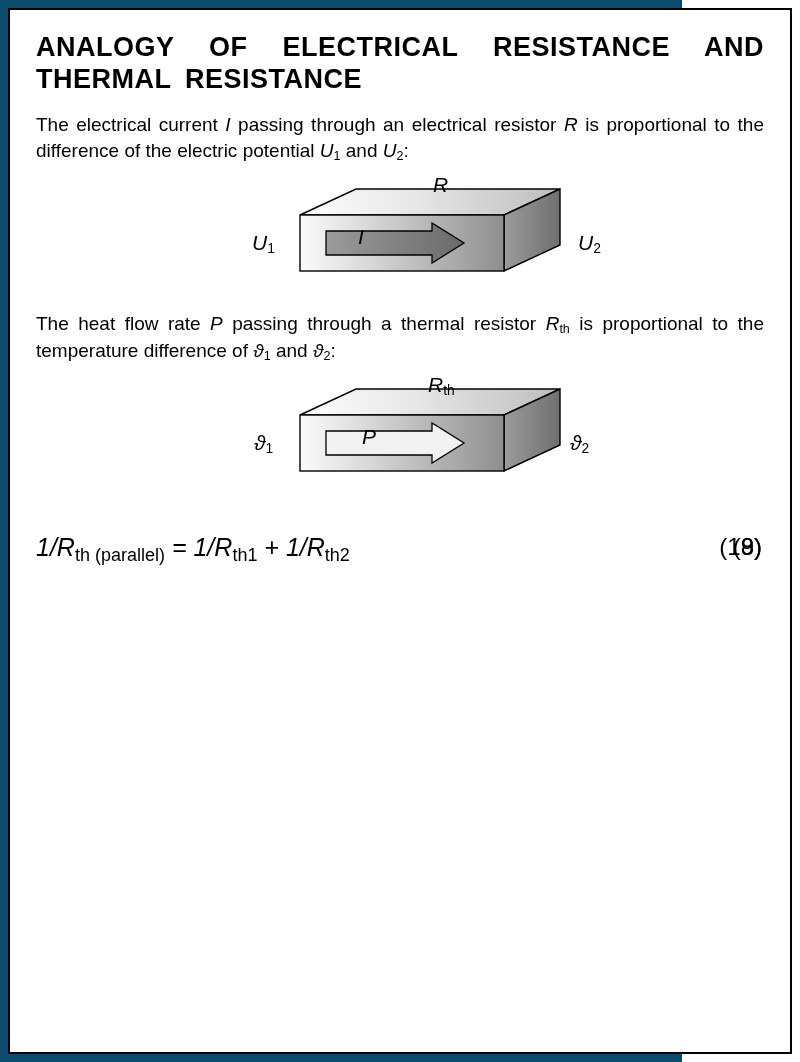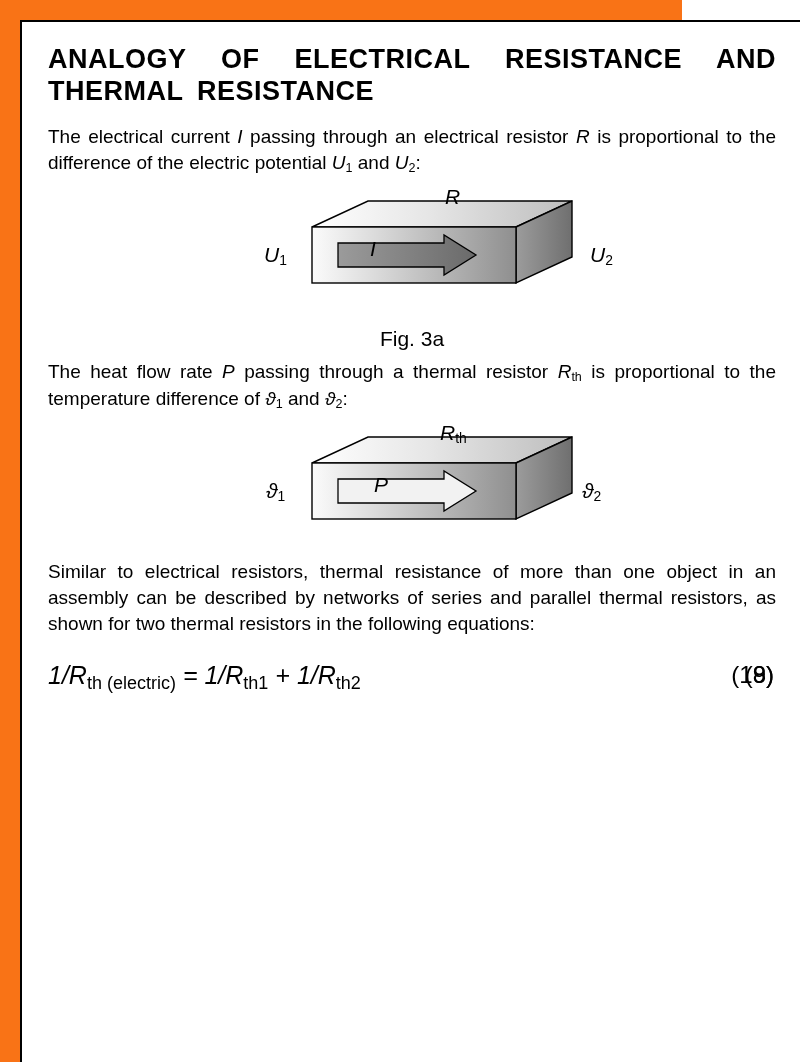--- a/index.html
+++ b/index.html
@@ -12,22 +12,22 @@
     height: 1062px;
     font-family: "Liberation Sans", sans-serif;
     color: #000000;
     overflow: hidden;
   }
   .page {
     position: relative;
     width: 682px;
     height: 1062px;
     box-sizing: border-box;
-    padding: 20px;
-    background: #f97316;
+    padding: 8px;
+    background: #0c4a6e;
   }
   .frame {
     box-sizing: border-box;
     width: 784px;
     height: 1046px;
     border: 2px solid #000000;
     padding: 22px 26px 10px 26px;
     background: #ffffff;
   }
   h1.title {
@@ -142,21 +142,20 @@
 
           <rect x="120" y="42" width="204" height="56" fill="url(#gfront)" stroke="#000" stroke-width="1.4"></rect>
 
           <polygon points="146,58 252,58 252,50 284,70 252,90 252,82 146,82" fill="url(#garrow)" stroke="#000" stroke-width="1.3"></polygon>
         </svg>
         <span class="lbl" style="left:253px; top:0px;"><span>R</span></span>
         <span class="lbl" style="left:72px; top:58px;"><span>U</span><sub>1</sub></span>
         <span class="lbl" style="left:390px; top:58px;margin-left:8px;"><span>U</span><sub>2</sub></span>
         <span class="arrow-lbl" style="left:178px; top:52px;">I</span>
       </div>
-      <div class="fig-caption">Fig. 3a</div>
     </div>
 
     <p class="para">
       <span>The heat flow rate </span><span class="it">P</span><span> passing through a thermal resistor </span><span class="it">R</span><sub>th</sub><span> is proportional to the temperature difference of </span><span class="it">ϑ</span><sub>1</sub><span> and </span><span class="it">ϑ</span><sub>2</sub><span>:</span>
     </p>
 
     <div class="figure">
       <div class="fig-canvas">
         <svg width="440" height="136" viewBox="0 0 440 136">
           <defs>
@@ -182,25 +181,24 @@
 
           <polygon points="146,58 252,58 252,50 284,70 252,90 252,82 146,82" fill="#f2f2f2" stroke="#000" stroke-width="1.3"></polygon>
         </svg>
         <span class="lbl" style="left:248px; top:0px;"><span>R</span><sub>th</sub></span>
         <span class="lbl" style="left:74px; top:58px;"><span>ϑ</span><sub>1</sub></span>
         <span class="lbl" style="left:390px; top:58px;"><span>ϑ</span><sub>2</sub></span>
         <span class="arrow-lbl" style="left:182px; top:52px;">P</span>
       </div>
     </div>
 
-    <p class="para">Similar to electrical resistors, thermal resistance of more than one object in an assembly can be described by networks of series and parallel thermal resistors, as shown for two thermal resistors in the following equations:</p>
 
     <div class="eq-row">
       <span class="eq-num">(19)</span>
     </div>
 
     <div class="eq-row">
-      <span class="eq-body it"><span>1/</span><span>R</span><sub class="eq-sm">th (electric)</sub><span> = </span><span>1/</span><span>R</span><sub class="eq-sm">th1</sub><span> + </span><span>1/</span><span>R</span><sub class="eq-sm">th2</sub></span>
+      <span class="eq-body it"><span>1/</span><span>R</span><sub class="eq-sm">th (parallel)</sub><span> = </span><span>1/</span><span>R</span><sub class="eq-sm">th1</sub><span> + </span><span>1/</span><span>R</span><sub class="eq-sm">th2</sub></span>
       <span class="eq-num">(8)</span>
     </div>
 
   </div>
 </div>
 
 </body></html>

